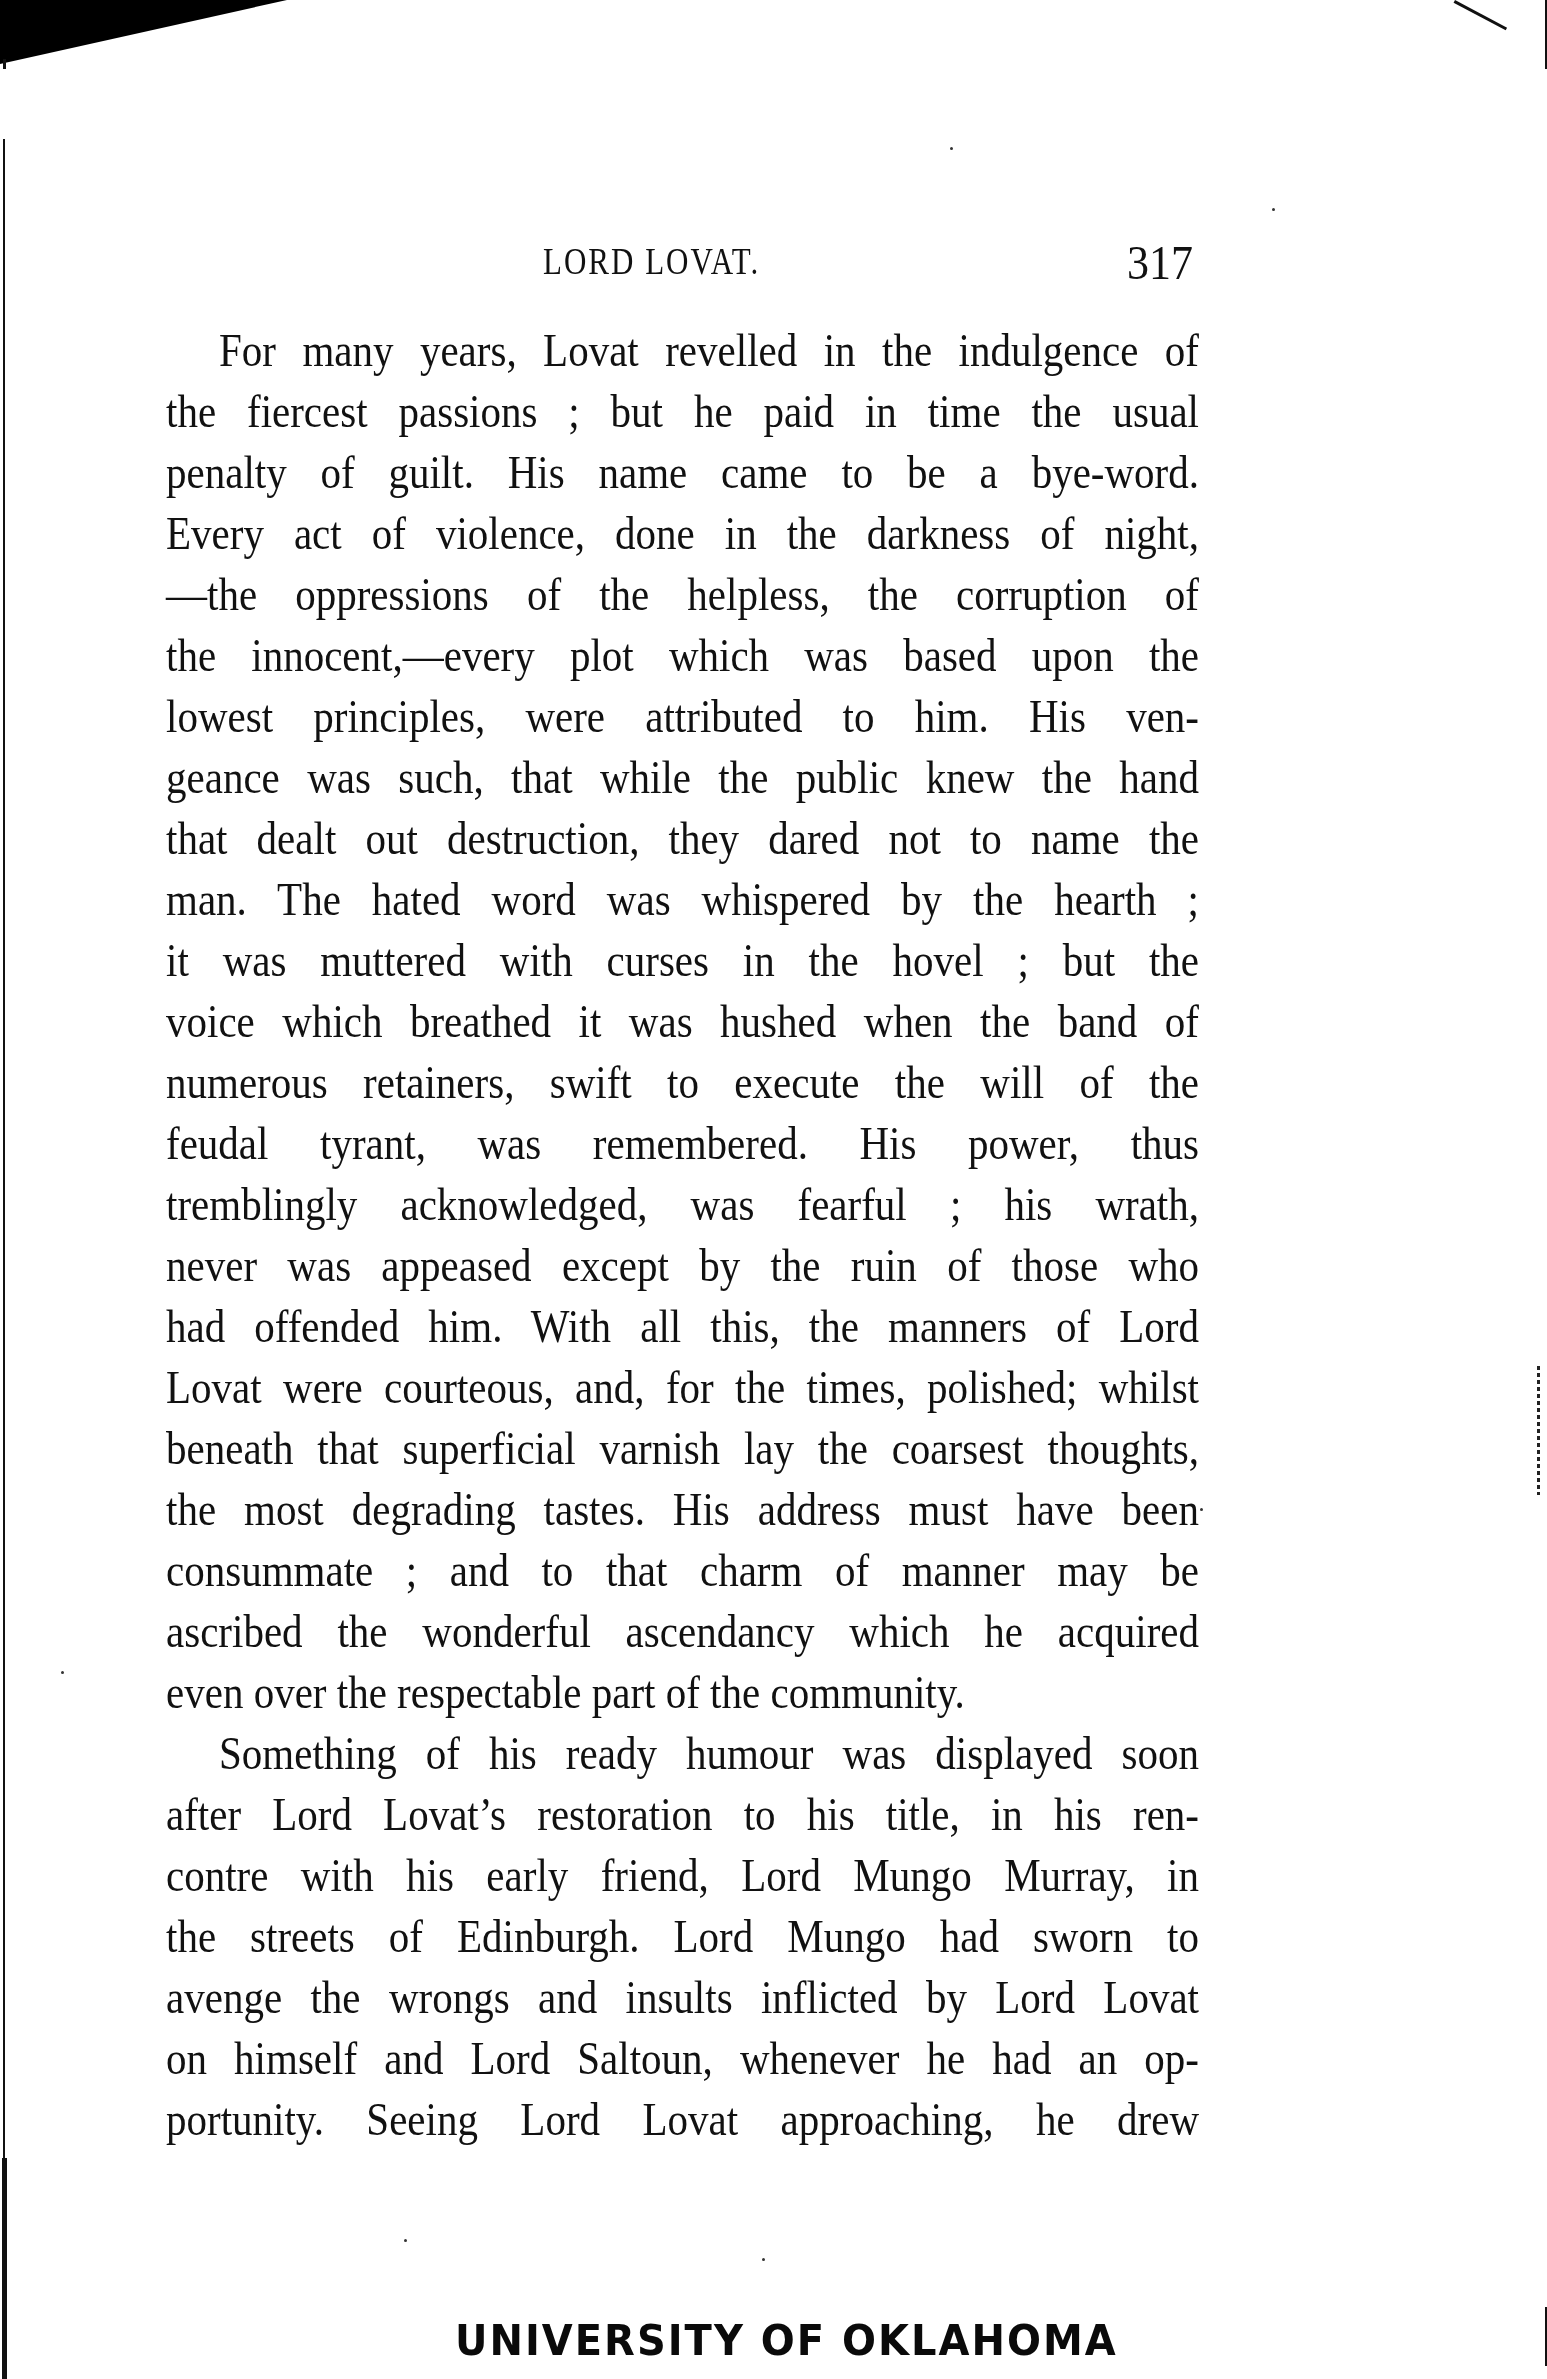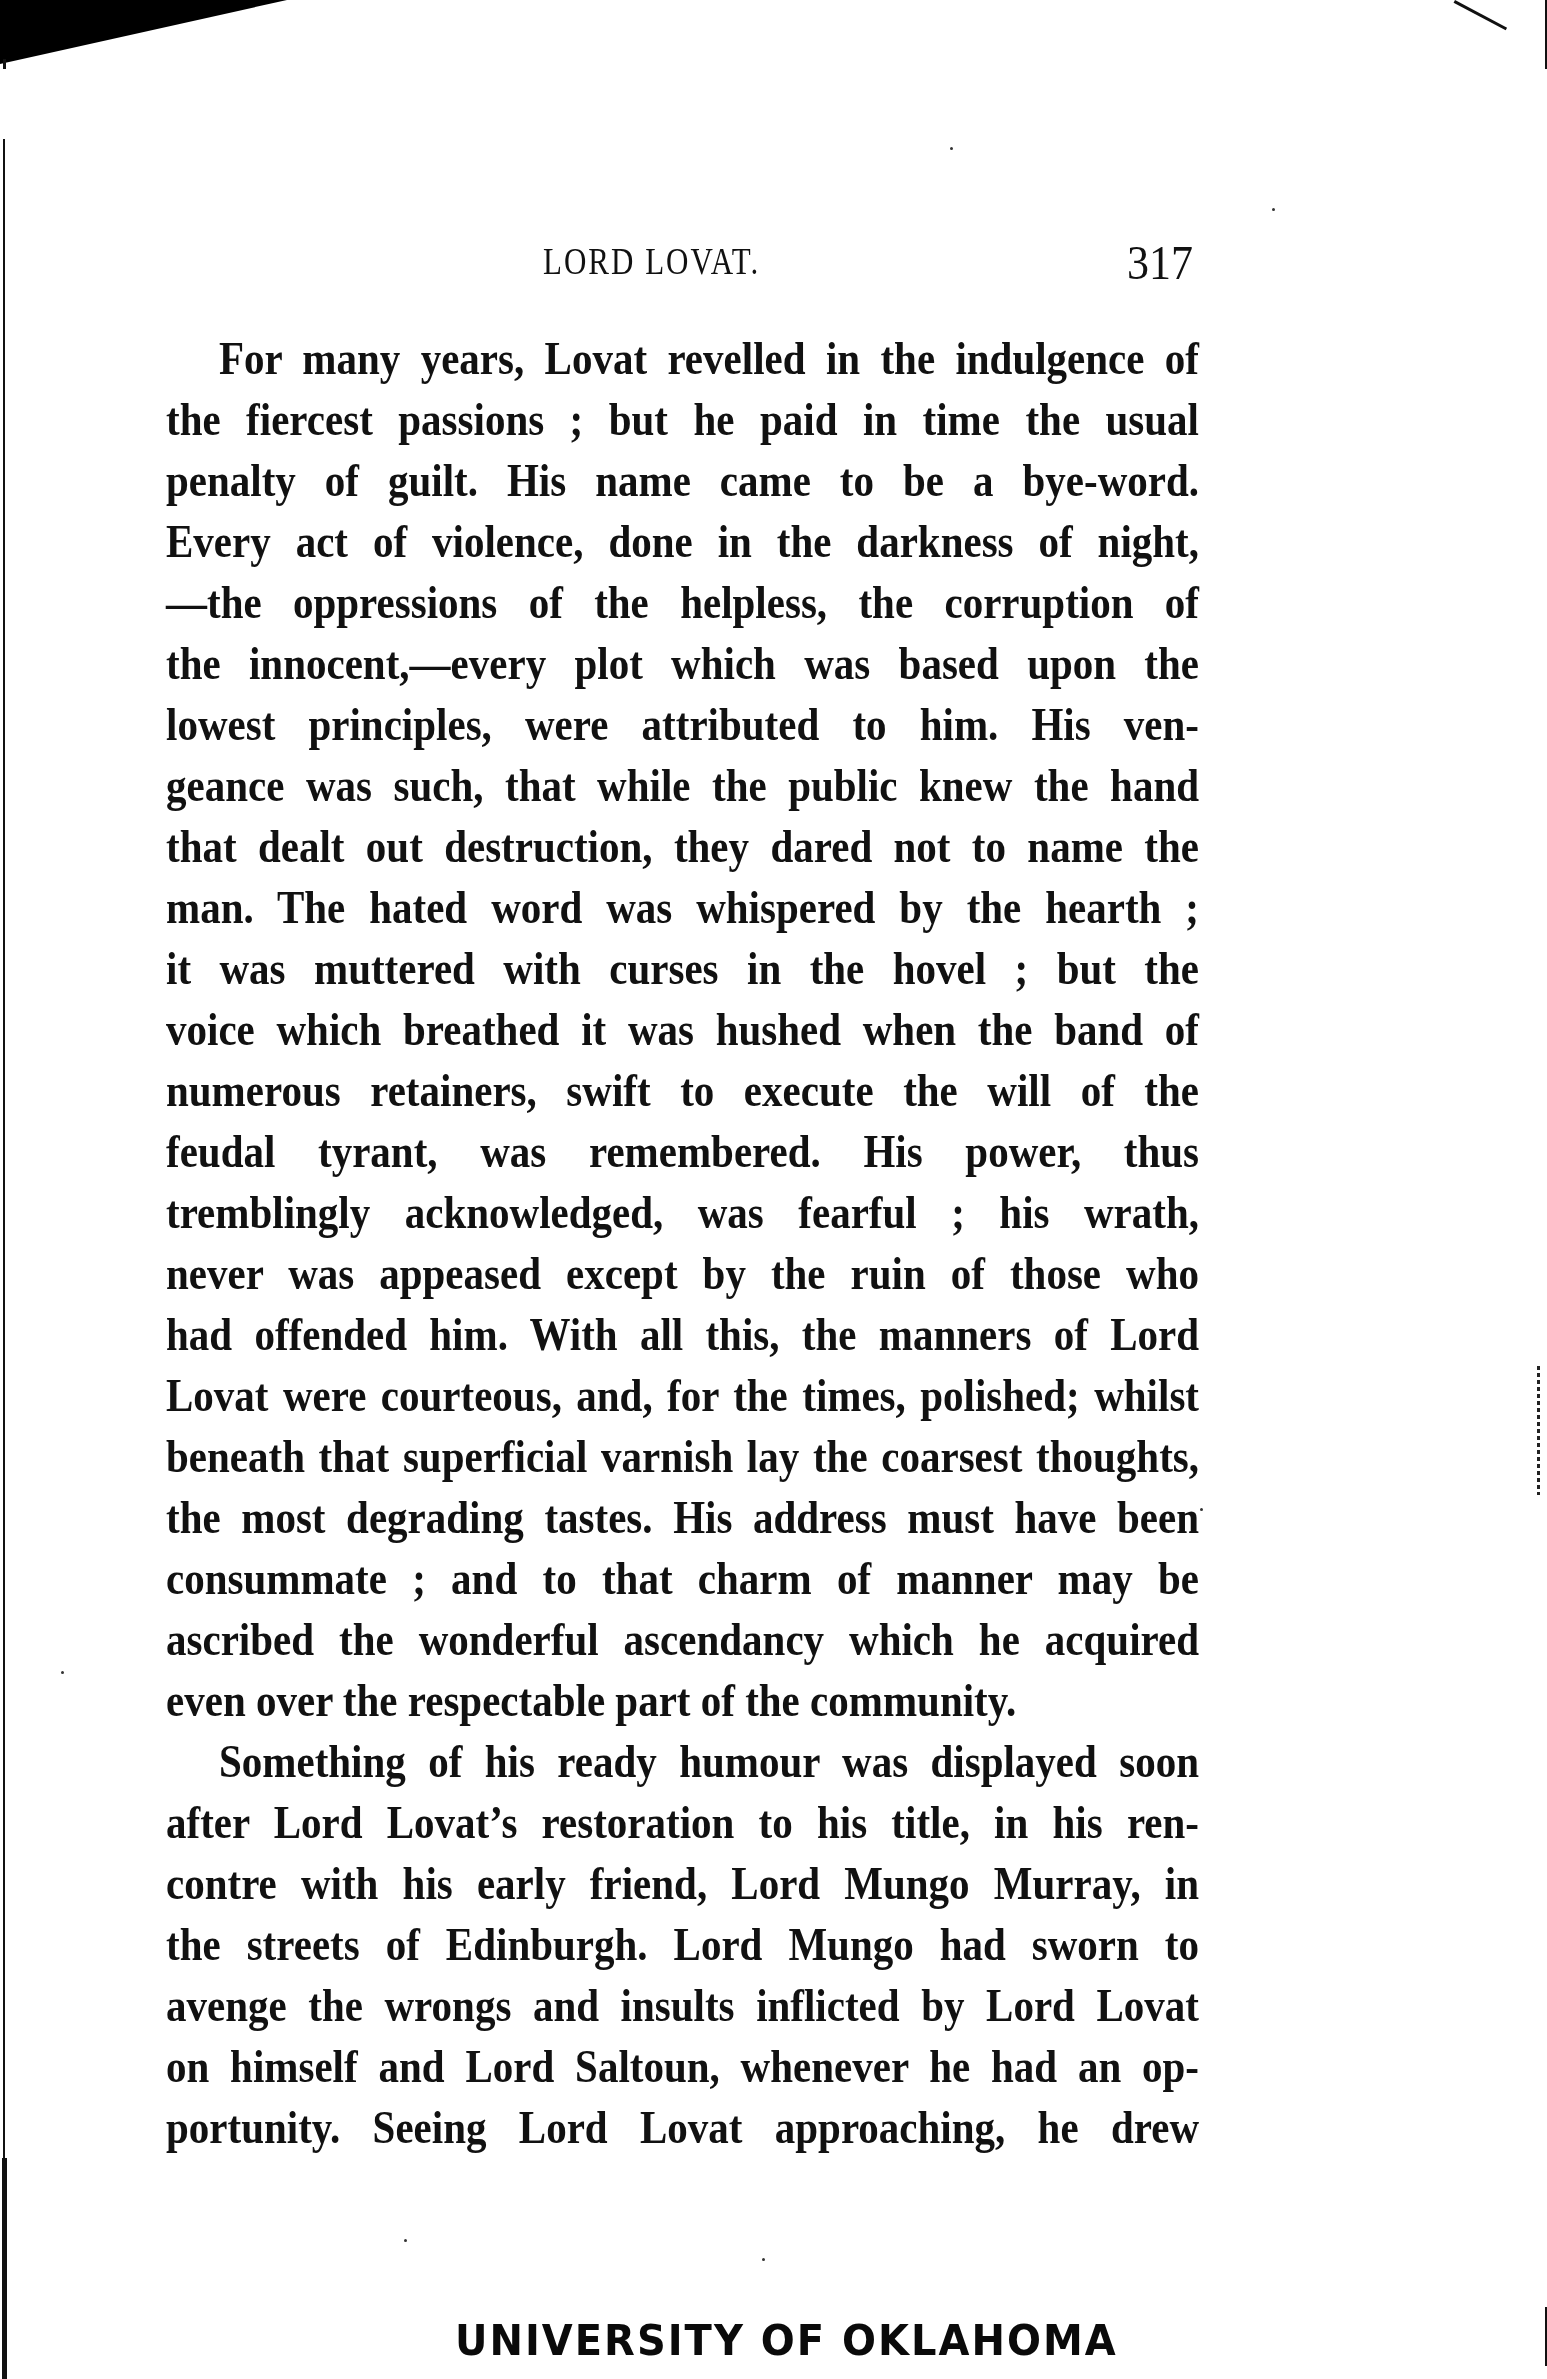--- a/index.html
+++ b/index.html
@@ -79,24 +79,23 @@
     .page-number {
       position: absolute;
       left: 1127px;
       top: 0px;
       font-size: 44px;
       transform: scaleY(1.12);
       transform-origin: left top;
     }
     .body-text {
       position: absolute;
-      top: 328px;
+      top: 320px;
       left: 166px;
       width: 1033px;
-      font-weight: bold;
     }
     .line {
       height: 61px;
       line-height: 61px;
       font-size: 41px;
       white-space: nowrap;
       text-align: justify;
       text-align-last: justify;
       transform: scaleY(1.12);
       transform-origin: left center;

